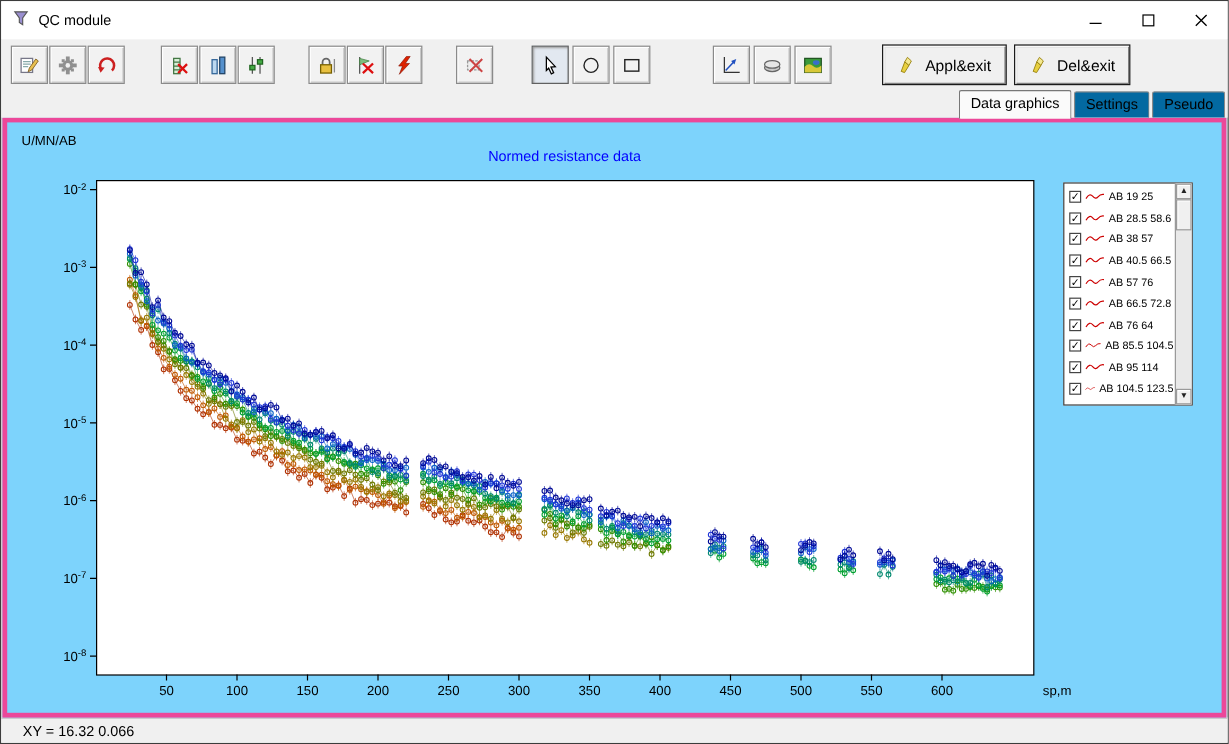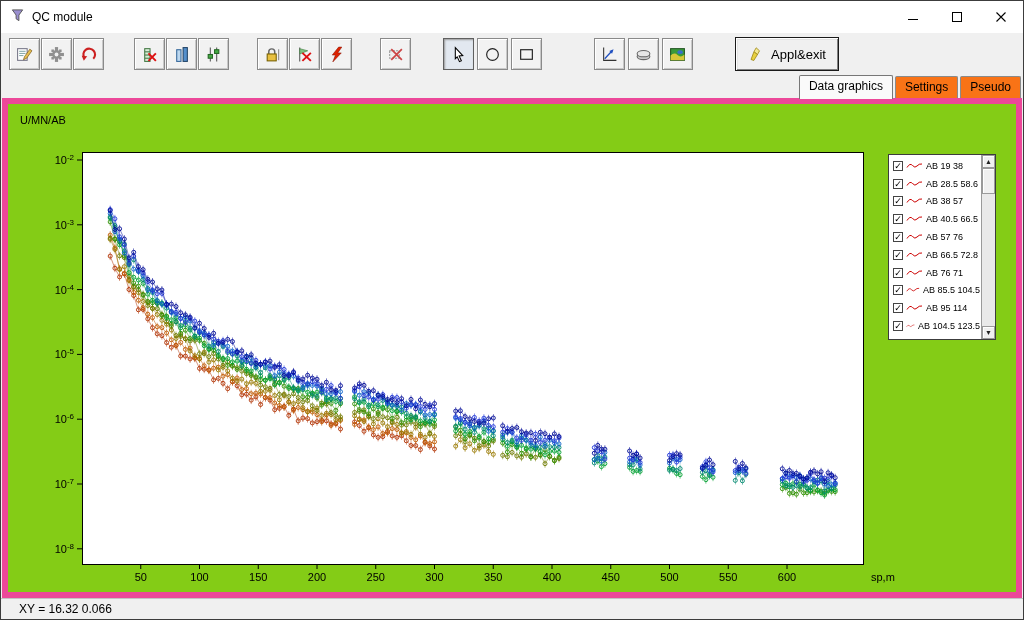--- a/index.html
+++ b/index.html
@@ -14,25 +14,25 @@
 
   
   .toolbar { height: 42px; background: #f0f0f0; display: flex; align-items: center; padding: 0 6px; flex: 0 0 auto; }
   .tb-group { display: flex; gap: 1px; }
   .tb-btn { width: 31px; height: 32px; display: flex; align-items: center; justify-content: center; background: #f2f2f2; border: 1px solid #8a8a8a; box-shadow: inset 1px 1px 0 #ffffff, inset -1px -1px 0 #c8c8c8; }
   .tb-btn.pressed { background: #e2e8f0; box-shadow: inset 1px 1px 2px #9a9a9a; border-color: #606060; }
   .cmd-btn { height: 34px; padding: 0 12px; display: flex; align-items: center; gap: 7px; background: #f0f0f0; border: 1px solid #1a1a1a; box-shadow: inset 1px 1px 0 #ffffff, inset -1px -1px 0 #808080, inset 2px 2px 0 #e4e4e4; font-size: 13px; color: #000; }
 
   
   .tabstrip { height: 23px; display: flex; align-items: flex-end; padding-left: 3px; background: #f0f0f0; flex: 0 0 auto; position: relative; z-index: 2; justify-content: flex-end; }
-  .tab { padding: 3px 9px 4px 9px; border: 1px solid #8a8a8a; border-bottom: none; border-radius: 2px 2px 0 0; background: #f97316; margin-right: 2px; color: #000; }
+  .tab { padding: 3px 9px 4px 9px; border: 1px solid #8a8a8a; border-bottom: none; border-radius: 2px 2px 0 0; background: #0369a1; margin-right: 2px; color: #000; }
   .tab.active { background: #fafafa; margin-bottom: -1px; padding-bottom: 6px; border-color: #777; }
 
   
-  .chart-panel { flex: 1 1 auto; margin: 0 1px; background: #84cc16; border: 6px solid #ec4899; position: relative; overflow: hidden; padding-left: 12px; }
+  .chart-panel { flex: 1 1 auto; margin: 0 1px; background: #7dd3fc; border: 4px solid #ec4899; position: relative; overflow: hidden; padding-left: 12px; }
   .y-unit-label { position: absolute; left: 12px; top: 10px; font-size: 11px; color: #000; }
   .chart-title { position: absolute; left: 74px; top: 21px; width: 781px; text-align: center; color: #0000ff; font-size: 12px; }
   #chart-svg { position: absolute; left: 0; top: 0; }
   #chart-svg text { font-family: "Liberation Sans", sans-serif; }
 
   
   .legend { position: absolute; left: 880px; top: 50px; width: 108px; height: 186px; background: #ffffff; border: 1px solid #3c3c3c; }
   .legend-items { position: absolute; left: 1px; top: 2px; right: 15px; bottom: 1px; overflow: hidden; }
   .legend-row { display: flex; align-items: center; height: 17.8px; gap: 3px; padding-left: 3px; }
   .cb { flex: 0 0 auto; width: 10px; height: 10px; border: 1px solid #444; background: #fff; font-size: 9px; line-height: 8px; text-align: center; color: #000; }
@@ -197,31 +197,39 @@
         </div>
     </div>
     <div class="tb-group" style="margin-left:42px; gap:6px">
       <div class="cmd-btn">
           <svg width="16" height="16" viewBox="0 0 16 16">
             <path d="M3 13.5 L6 5.5 L9.5 8.5 L5.8 14.5 Z" fill="#e8d040" stroke="#907800" stroke-width="0.7"></path>
             <path d="M6 5.5 L8.2 1.8 L11.5 4.8 L9.5 8.5 Z" fill="#f4e890" stroke="#907800" stroke-width="0.7"></path>
           </svg>
           <span>Appl&amp;exit</span>
         </div>
+      <div class="cmd-btn">
+          <svg width="16" height="16" viewBox="0 0 16 16">
+            <path d="M3 13.5 L6 5.5 L9.5 8.5 L5.8 14.5 Z" fill="#e8d040" stroke="#907800" stroke-width="0.7"></path>
+            <path d="M6 5.5 L8.2 1.8 L11.5 4.8 L9.5 8.5 Z" fill="#f4e890" stroke="#907800" stroke-width="0.7"></path>
+          </svg>
+          <span>Del&amp;exit</span>
+        </div>
     </div>
   </div>
 
   <div class="tabstrip">
       <div class="tab active">Data graphics</div>
       <div class="tab">Settings</div>
       <div class="tab">Pseudo</div>
     </div>
 
   <div class="chart-panel">
     <div class="y-unit-label">U/MN/AB</div>
+    <div class="chart-title">Normed resistance data</div>
     <svg id="chart-svg" width="1020" height="499">
         <rect x="74.5" y="48.5" width="781" height="412" fill="#ffffff" stroke="#000000" stroke-width="1"></rect>
         <line x1="69" y1="56" x2="74" y2="56" stroke="#000"></line>
         <text x="66" y="60" text-anchor="end" font-size="11" fill="#000"><tspan>10</tspan><tspan dy="-4" font-size="8">-2</tspan></text>
         <line x1="69" y1="120.8" x2="74" y2="120.8" stroke="#000"></line>
         <text x="66" y="124.8" text-anchor="end" font-size="11" fill="#000"><tspan>10</tspan><tspan dy="-4" font-size="8">-3</tspan></text>
         <line x1="69" y1="185.6" x2="74" y2="185.6" stroke="#000"></line>
         <text x="66" y="189.6" text-anchor="end" font-size="11" fill="#000"><tspan>10</tspan><tspan dy="-4" font-size="8">-4</tspan></text>
         <line x1="69" y1="250.39999999999998" x2="74" y2="250.39999999999998" stroke="#000"></line>
         <text x="66" y="254.39999999999998" text-anchor="end" font-size="11" fill="#000"><tspan>10</tspan><tspan dy="-4" font-size="8">-5</tspan></text>
@@ -2393,21 +2401,21 @@
         <circle cx="827.2" cy="373.7" r="2" fill="none" stroke="#000a96" stroke-width="0.9"></circle>
       </svg>
 
     <div class="legend">
       <div class="legend-items">
           <div class="legend-row">
             <span class="cb">✓</span>
             <svg width="17" height="8" viewBox="0 0 17 8">
               <path d="M1 5.5 Q4 0.5 6.5 3.5 T11 4 T16 2" fill="none" stroke="#cc0000" stroke-width="1"></path>
             </svg>
-            <span class="lbl">AB 19 38</span>
+            <span class="lbl">AB 19 25</span>
           </div>
           <div class="legend-row">
             <span class="cb">✓</span>
             <svg width="17" height="8" viewBox="0 0 17 8">
               <path d="M1 5.5 Q4 0.5 6.5 3.5 T11 4 T16 2" fill="none" stroke="#cc0000" stroke-width="1"></path>
             </svg>
             <span class="lbl">AB 28.5 58.6</span>
           </div>
           <div class="legend-row">
             <span class="cb">✓</span>
@@ -2435,21 +2443,21 @@
             <svg width="17" height="8" viewBox="0 0 17 8">
               <path d="M1 5.5 Q4 0.5 6.5 3.5 T11 4 T16 2" fill="none" stroke="#cc0000" stroke-width="1"></path>
             </svg>
             <span class="lbl">AB 66.5 72.8</span>
           </div>
           <div class="legend-row">
             <span class="cb">✓</span>
             <svg width="17" height="8" viewBox="0 0 17 8">
               <path d="M1 5.5 Q4 0.5 6.5 3.5 T11 4 T16 2" fill="none" stroke="#cc0000" stroke-width="1"></path>
             </svg>
-            <span class="lbl">AB 76 71</span>
+            <span class="lbl">AB 76 64</span>
           </div>
           <div class="legend-row">
             <span class="cb">✓</span>
             <svg width="17" height="8" viewBox="0 0 17 8">
               <path d="M1 5.5 Q4 0.5 6.5 3.5 T11 4 T16 2" fill="none" stroke="#cc0000" stroke-width="1"></path>
             </svg>
             <span class="lbl">AB 85.5 104.5</span>
           </div>
           <div class="legend-row">
             <span class="cb">✓</span>

